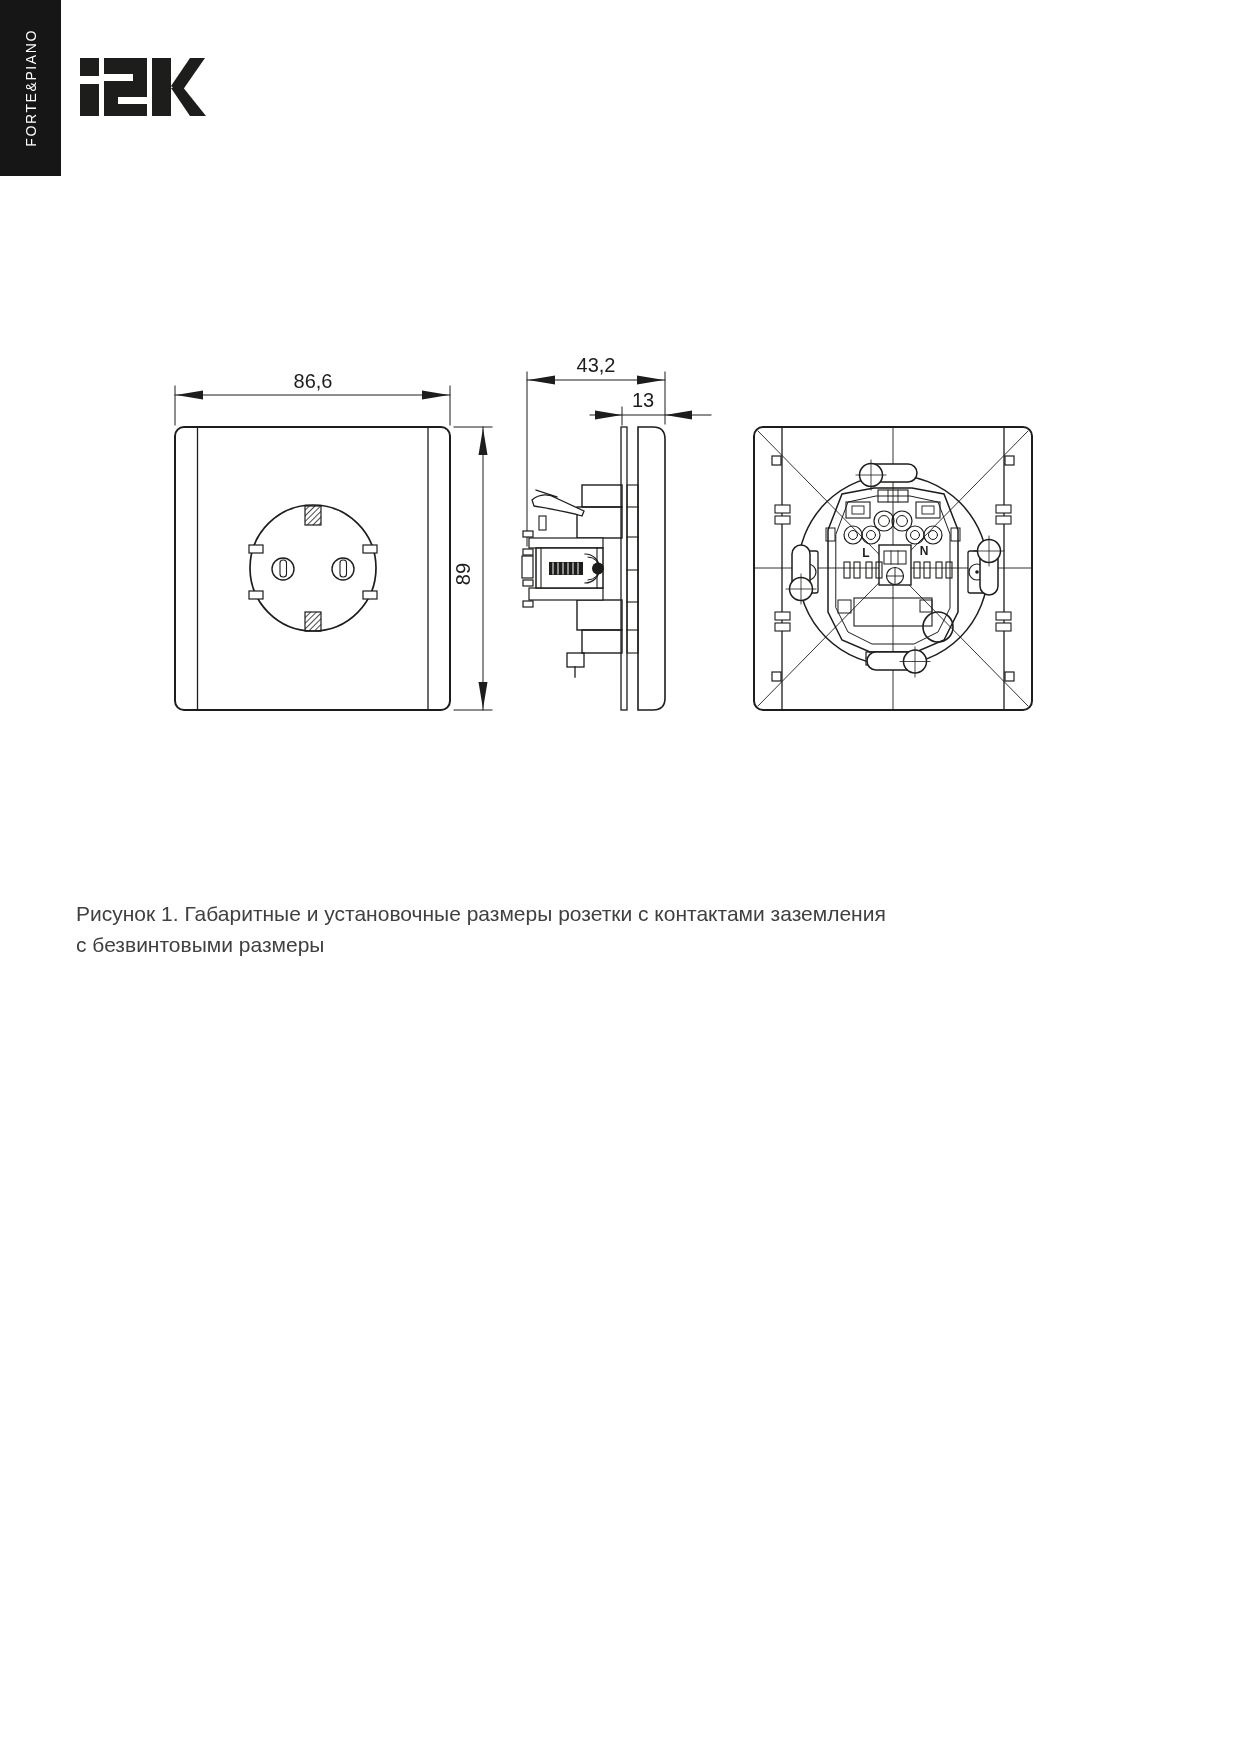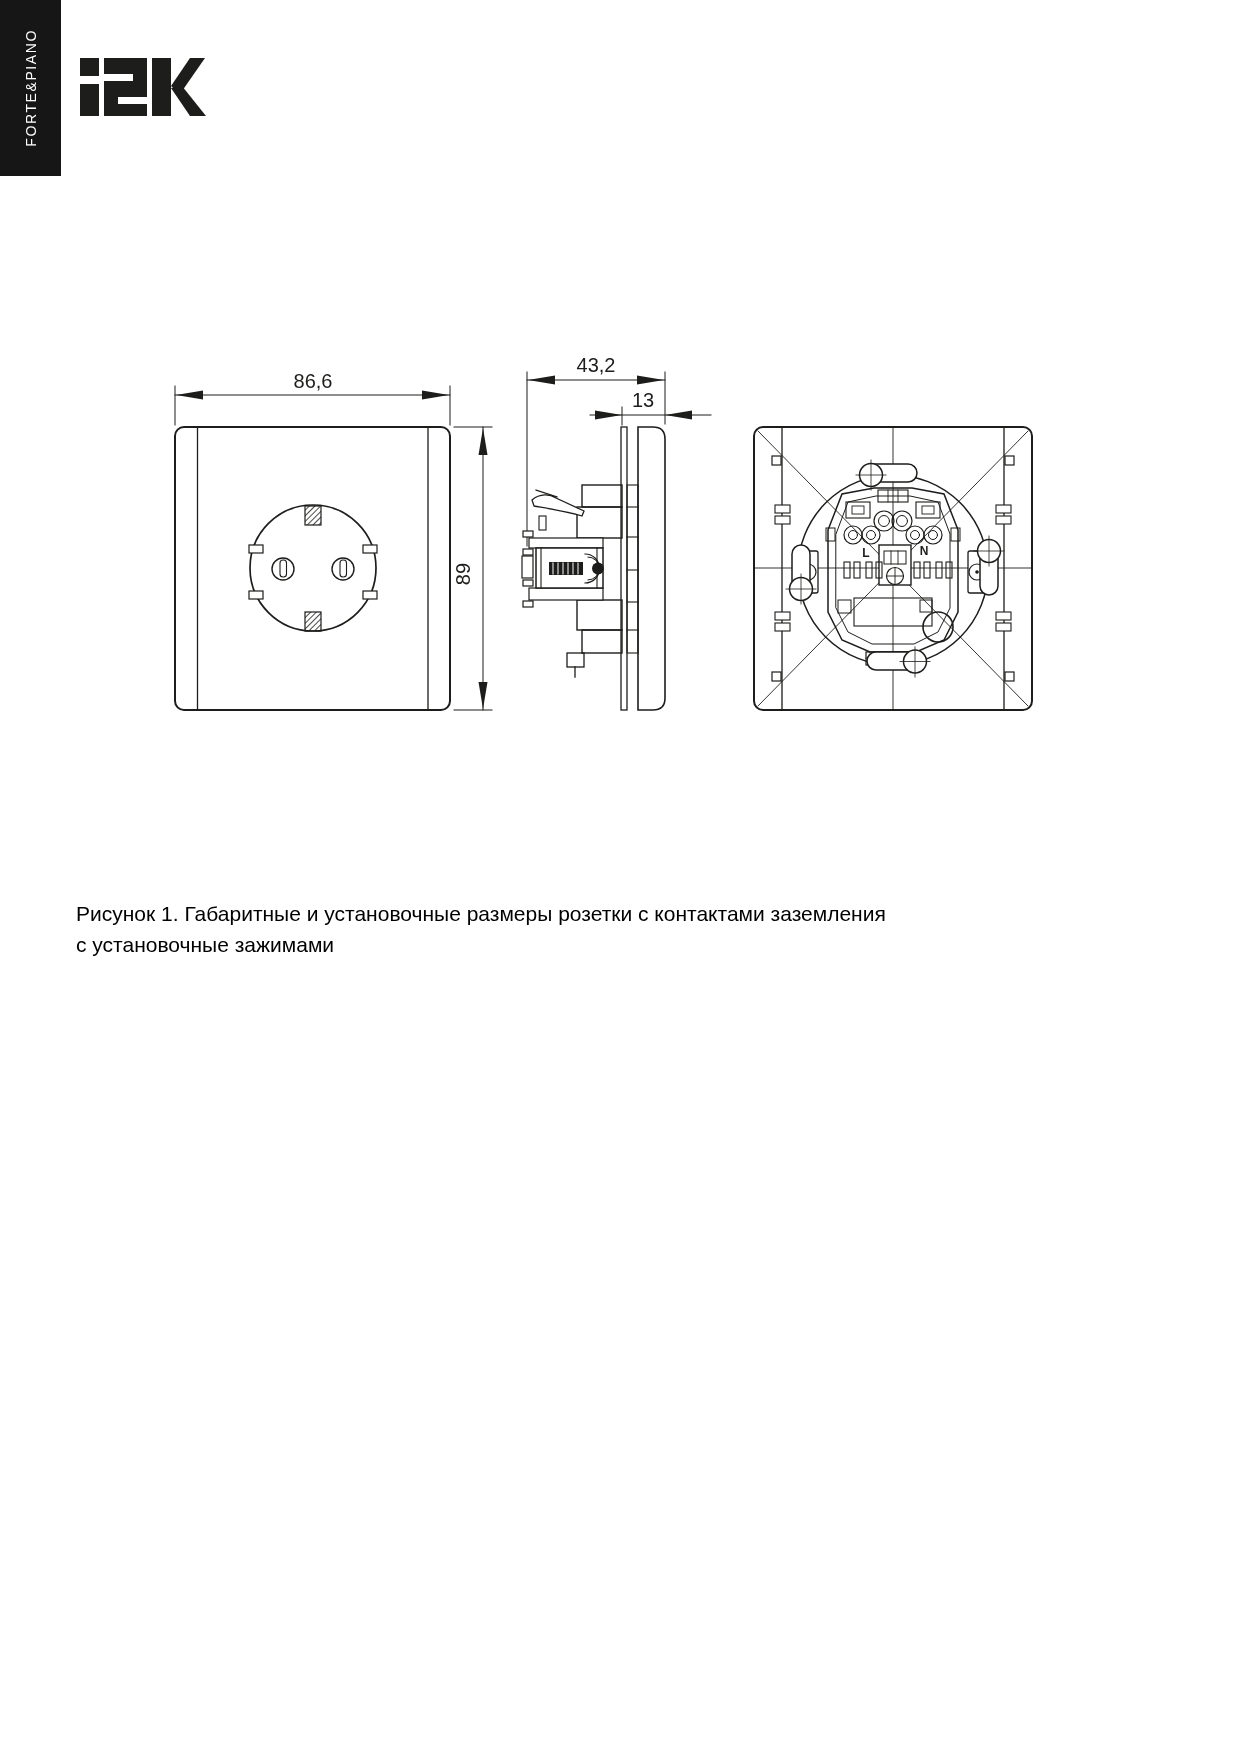--- a/index.html
+++ b/index.html
@@ -12,21 +12,21 @@
     display:flex;align-items:center;justify-content:center;
   }
   .banner .vtext{
     writing-mode:vertical-rl;transform:rotate(180deg);
     color:#ffffff;font-size:14px;letter-spacing:1.6px;white-space:nowrap;
   }
   .logo{position:absolute;left:76px;top:54px;}
   .drawing{position:absolute;left:0;top:0;}
   .caption{
     position:absolute;left:76px;top:898px;width:940px;
-    font-size:21px;line-height:31px;color:#000000;
+    font-size:21px;line-height:31px;color:#404040;
   }
   svg line, svg path, svg rect, svg circle, svg polyline { vector-effect:none; }
   .dimtext{font-size:20px;fill:#1d1d1b;}
   .termtext{font-size:12px;font-weight:bold;fill:#1d1d1b;}
 </style>
 </head>
 <body>
 
 <div class="page">
 
@@ -302,16 +302,16 @@
         <rect x="980" y="543" width="18" height="52" rx="9"></rect>
         <circle cx="989" cy="551" r="11.5"></circle>
         <line x1="974" y1="551" x2="1004" y2="551" stroke-width="0.8"></line>
         <line x1="989" y1="536" x2="989" y2="566" stroke-width="0.8"></line>
       </g>
     </g>
   </svg>
 
   <div class="caption">
     <span>Рисунок 1. Габаритные и установочные размеры розетки с контактами заземления</span><br>
-    <span>с установочные зажимами</span>
+    <span>с безвинтовыми размеры</span>
   </div>
 
 </div>
 
 </body></html>

